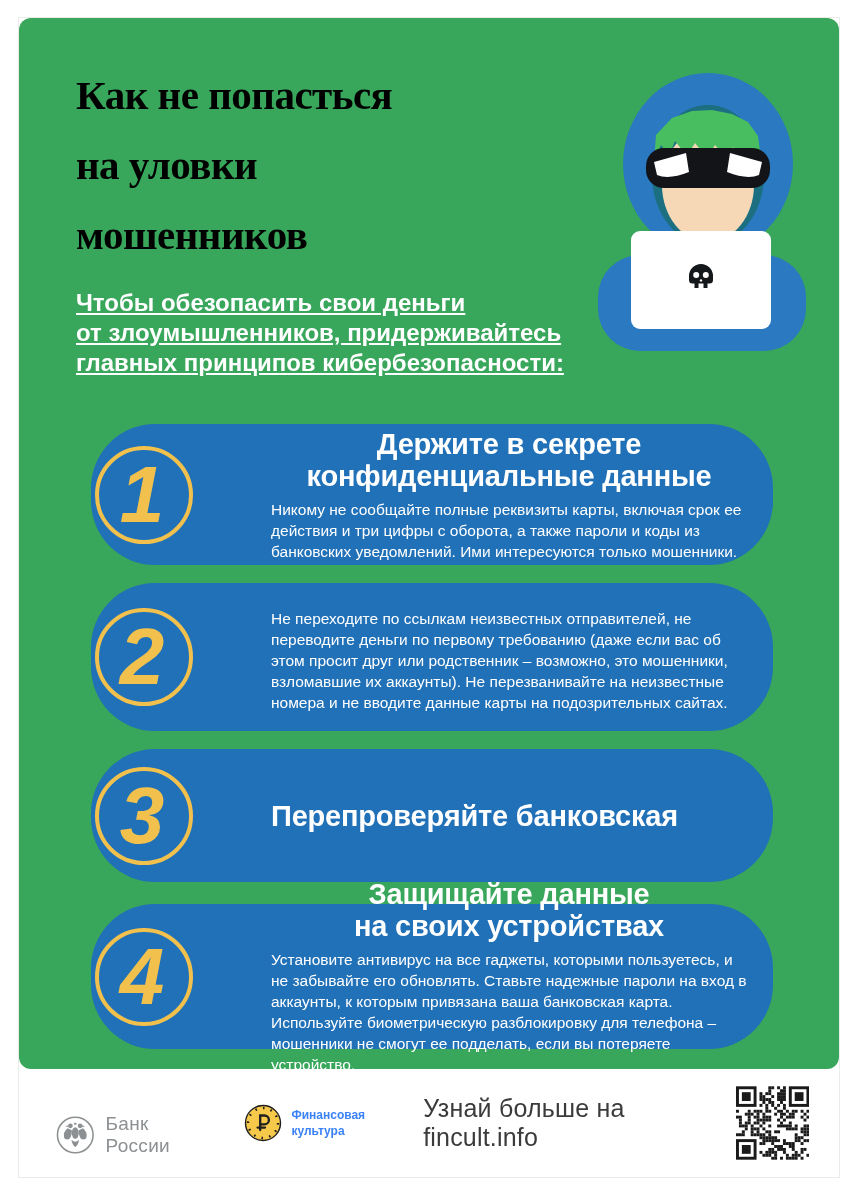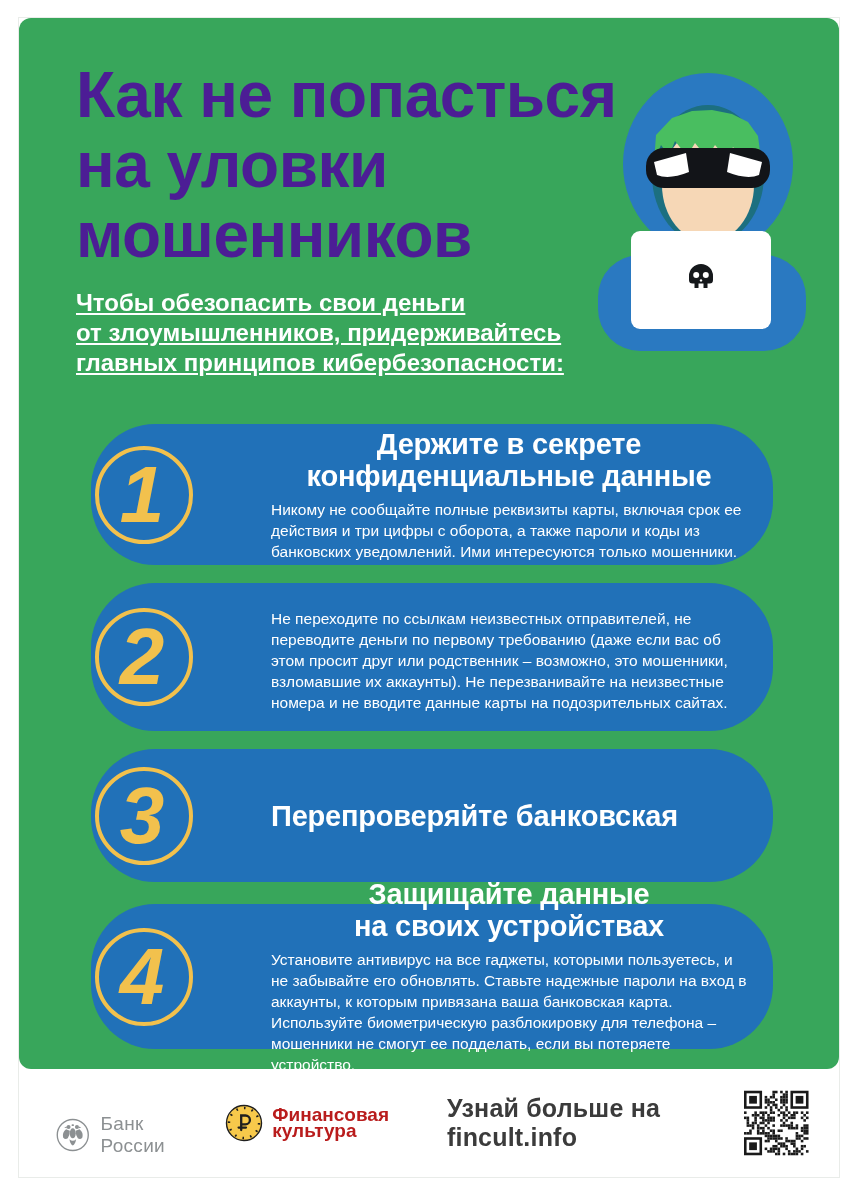--- a/index.html
+++ b/index.html
@@ -11,22 +11,22 @@
   .poster{
     position:absolute;left:18px;top:17px;width:820px;height:1159px;
     border:1px solid #e9ece9;display:flex;flex-direction:column;background:#fff;
   }
   .green-panel{
     position:relative;width:820px;height:1051px;flex:0 0 auto;
     background:#38A65B;border-radius:12px;
   }
   .pre{white-space:pre-line;}
   .main-title{
-    position:absolute;left:57px;top:42px;color:#4c1d95;font-weight:bold;
-    font-size:64px;line-height:70px;letter-spacing:-0.5px;
+    position:absolute;left:57px;top:42px;color:#000000;font-weight:bold;
+    font-size:41px;line-height:70px;letter-spacing:-0.5px;font-family:Liberation Serif, serif;
   }
   .subtitle{
     position:absolute;left:57px;top:270px;color:#ffffff;font-weight:bold;
     font-size:24px;line-height:30px;text-decoration:underline;
   }
   .hacker{position:absolute;left:575px;top:45px;width:216px;height:290px;}
   .card{
     position:absolute;left:72px;width:682px;background:#2171B8;border-radius:64px;
     display:flex;align-items:center;color:#fff;
   }
@@ -42,24 +42,24 @@
   .card-text{padding:14px 26px 14px 180px;}
   .card-title{font-size:29px;line-height:32px;font-weight:bold;letter-spacing:-0.2px;text-align:center;}
   .card-body{font-size:15.5px;line-height:21px;margin-top:7px;max-width:482px;}
   .footer{
     flex:1 1 auto;display:flex;align-items:center;background:#ffffff;
   }
   .bank-logo{display:flex;align-items:center;margin-left:37px;margin-top:24px;}
   .bank-logo-label{font-size:19px;color:#8C9092;margin-left:11px;letter-spacing:0.3px;}
   .fincult-logo{display:flex;align-items:center;margin-left:30px;}
   .fincult-label{
-    font-size:19px;line-height:16px;font-weight:bold;color:#b91c1c;margin-left:9px;
+    font-size:12px;line-height:16px;font-weight:bold;color:#3b82f6;margin-left:9px;
   }
   .cta{
-    margin-left:58px;font-size:25px;font-weight:bold;color:#3B3B3B;letter-spacing:0.2px;
+    margin-left:58px;font-size:25px;font-weight:normal;color:#3B3B3B;letter-spacing:0.2px;
   }
   .qr{margin-left:auto;margin-right:30px;width:76px;height:76px;}
 </style>
 </head>
 <body>
 
 <div class="poster">
 
   <div class="green-panel">
 

